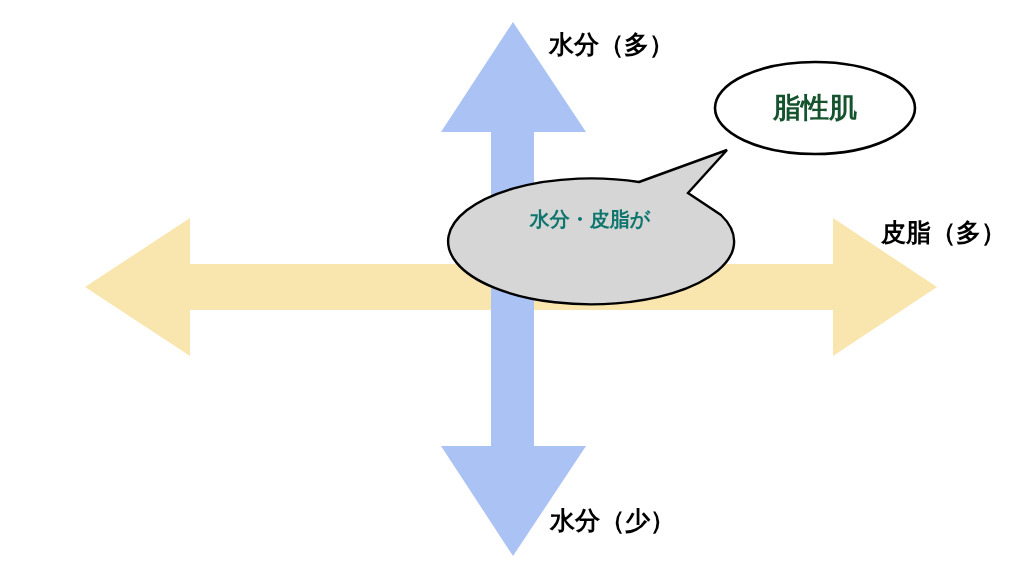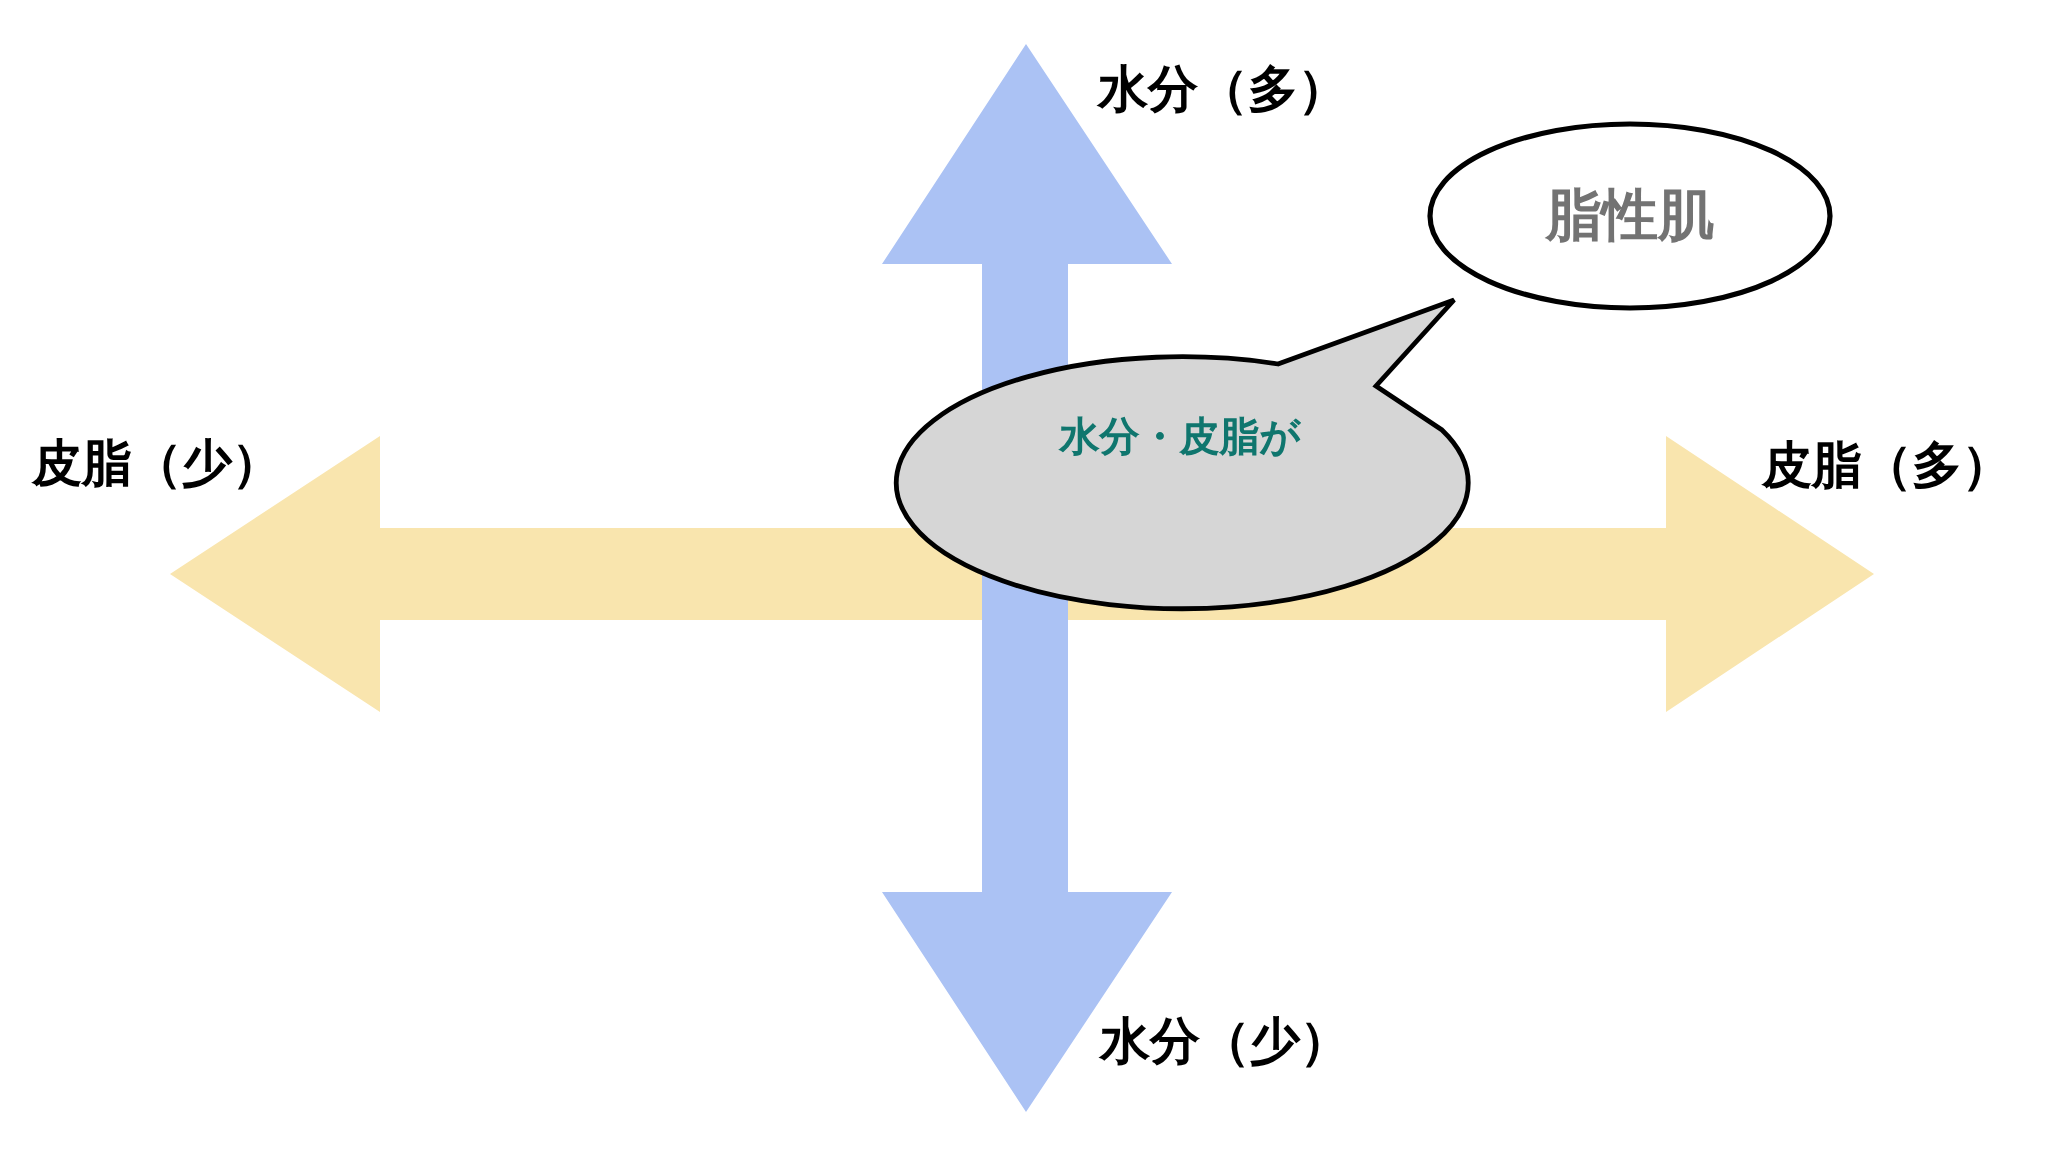--- a/index.html
+++ b/index.html
@@ -16,21 +16,21 @@
     font-weight:700;
     font-size:25px;
     color:#000;
     white-space:nowrap;
     letter-spacing:0px;
   }
   .callout-text{
     position:absolute;
     left:715px;top:62px;width:200px;height:92px;
     display:flex;align-items:center;justify-content:center;
-    font-weight:700;font-size:28px;color:#737373;
+    font-weight:700;font-size:28px;color:#14532d;
   }
   .bubble-text{
     position:absolute;
     left:447px;top:204px;width:286px;
     text-align:center;
     font-weight:700;font-size:20px;line-height:30px;color:#0f766e;
   }
   .shape{stroke-linejoin:miter;}
 </style>
 </head>
@@ -44,21 +44,20 @@
 
     <polygon class="shape" points="513,22 586,132 534,132 534,446 586,446 513,556 441,446 491,446 491,132 441,132" fill="#ABC2F4"></polygon>
 
     <path class="shape" stroke-width="2.4" d="M 639 182 L 727 150 L 688 193 L 721 215 A 143 63 0 1 1 639 182 Z" fill="#D6D6D6" stroke="#000000"></path>
 
     <ellipse class="shape" stroke-width="2.6" cx="815" cy="108" rx="100" ry="46" fill="#FFFFFF" stroke="#000000"></ellipse>
   </svg>
 
   <div class="label" style="left:549px;top:28px;">水分（多）</div>
 
-  <div class="label" style="left:16px;top:215px;">皮脂（少）</div>
 
   <div class="label" style="left:881px;top:216px;">皮脂（多）</div>
 
   <div class="label" style="left:550px;top:504px;">水分（少）</div>
 
   <div class="callout-text">脂性肌</div>
 
   <div class="bubble-text">
     <div>水分・皮脂が</div>
   </div>

